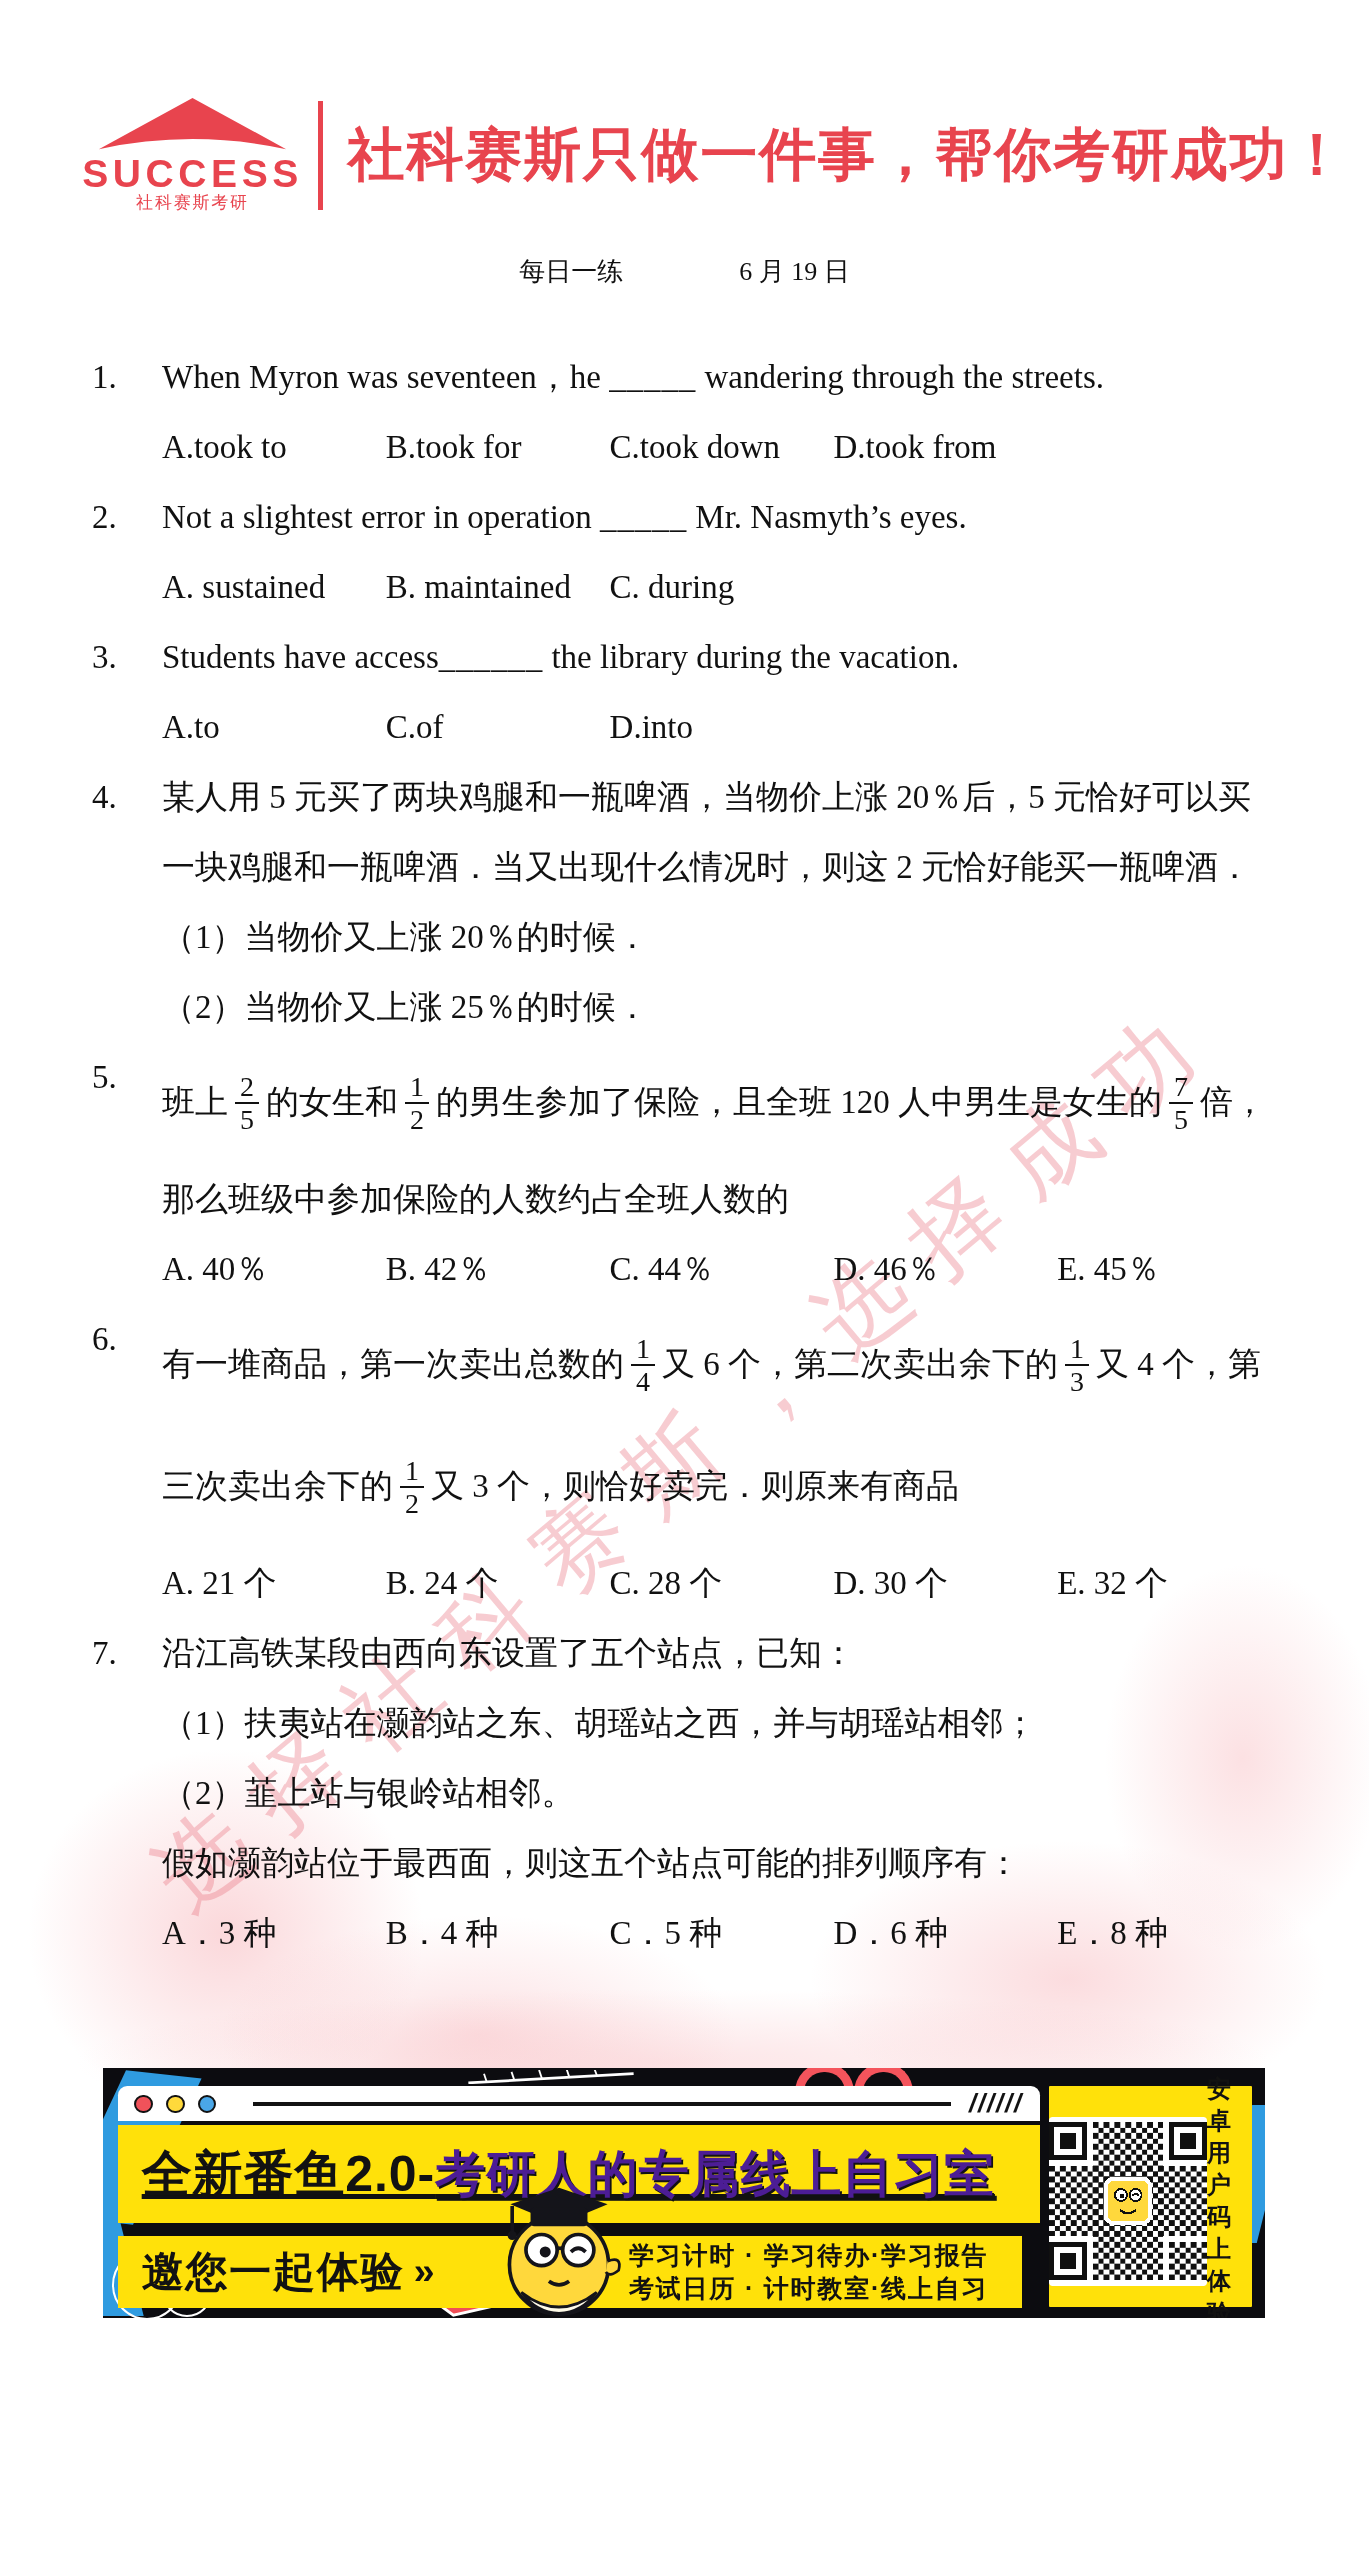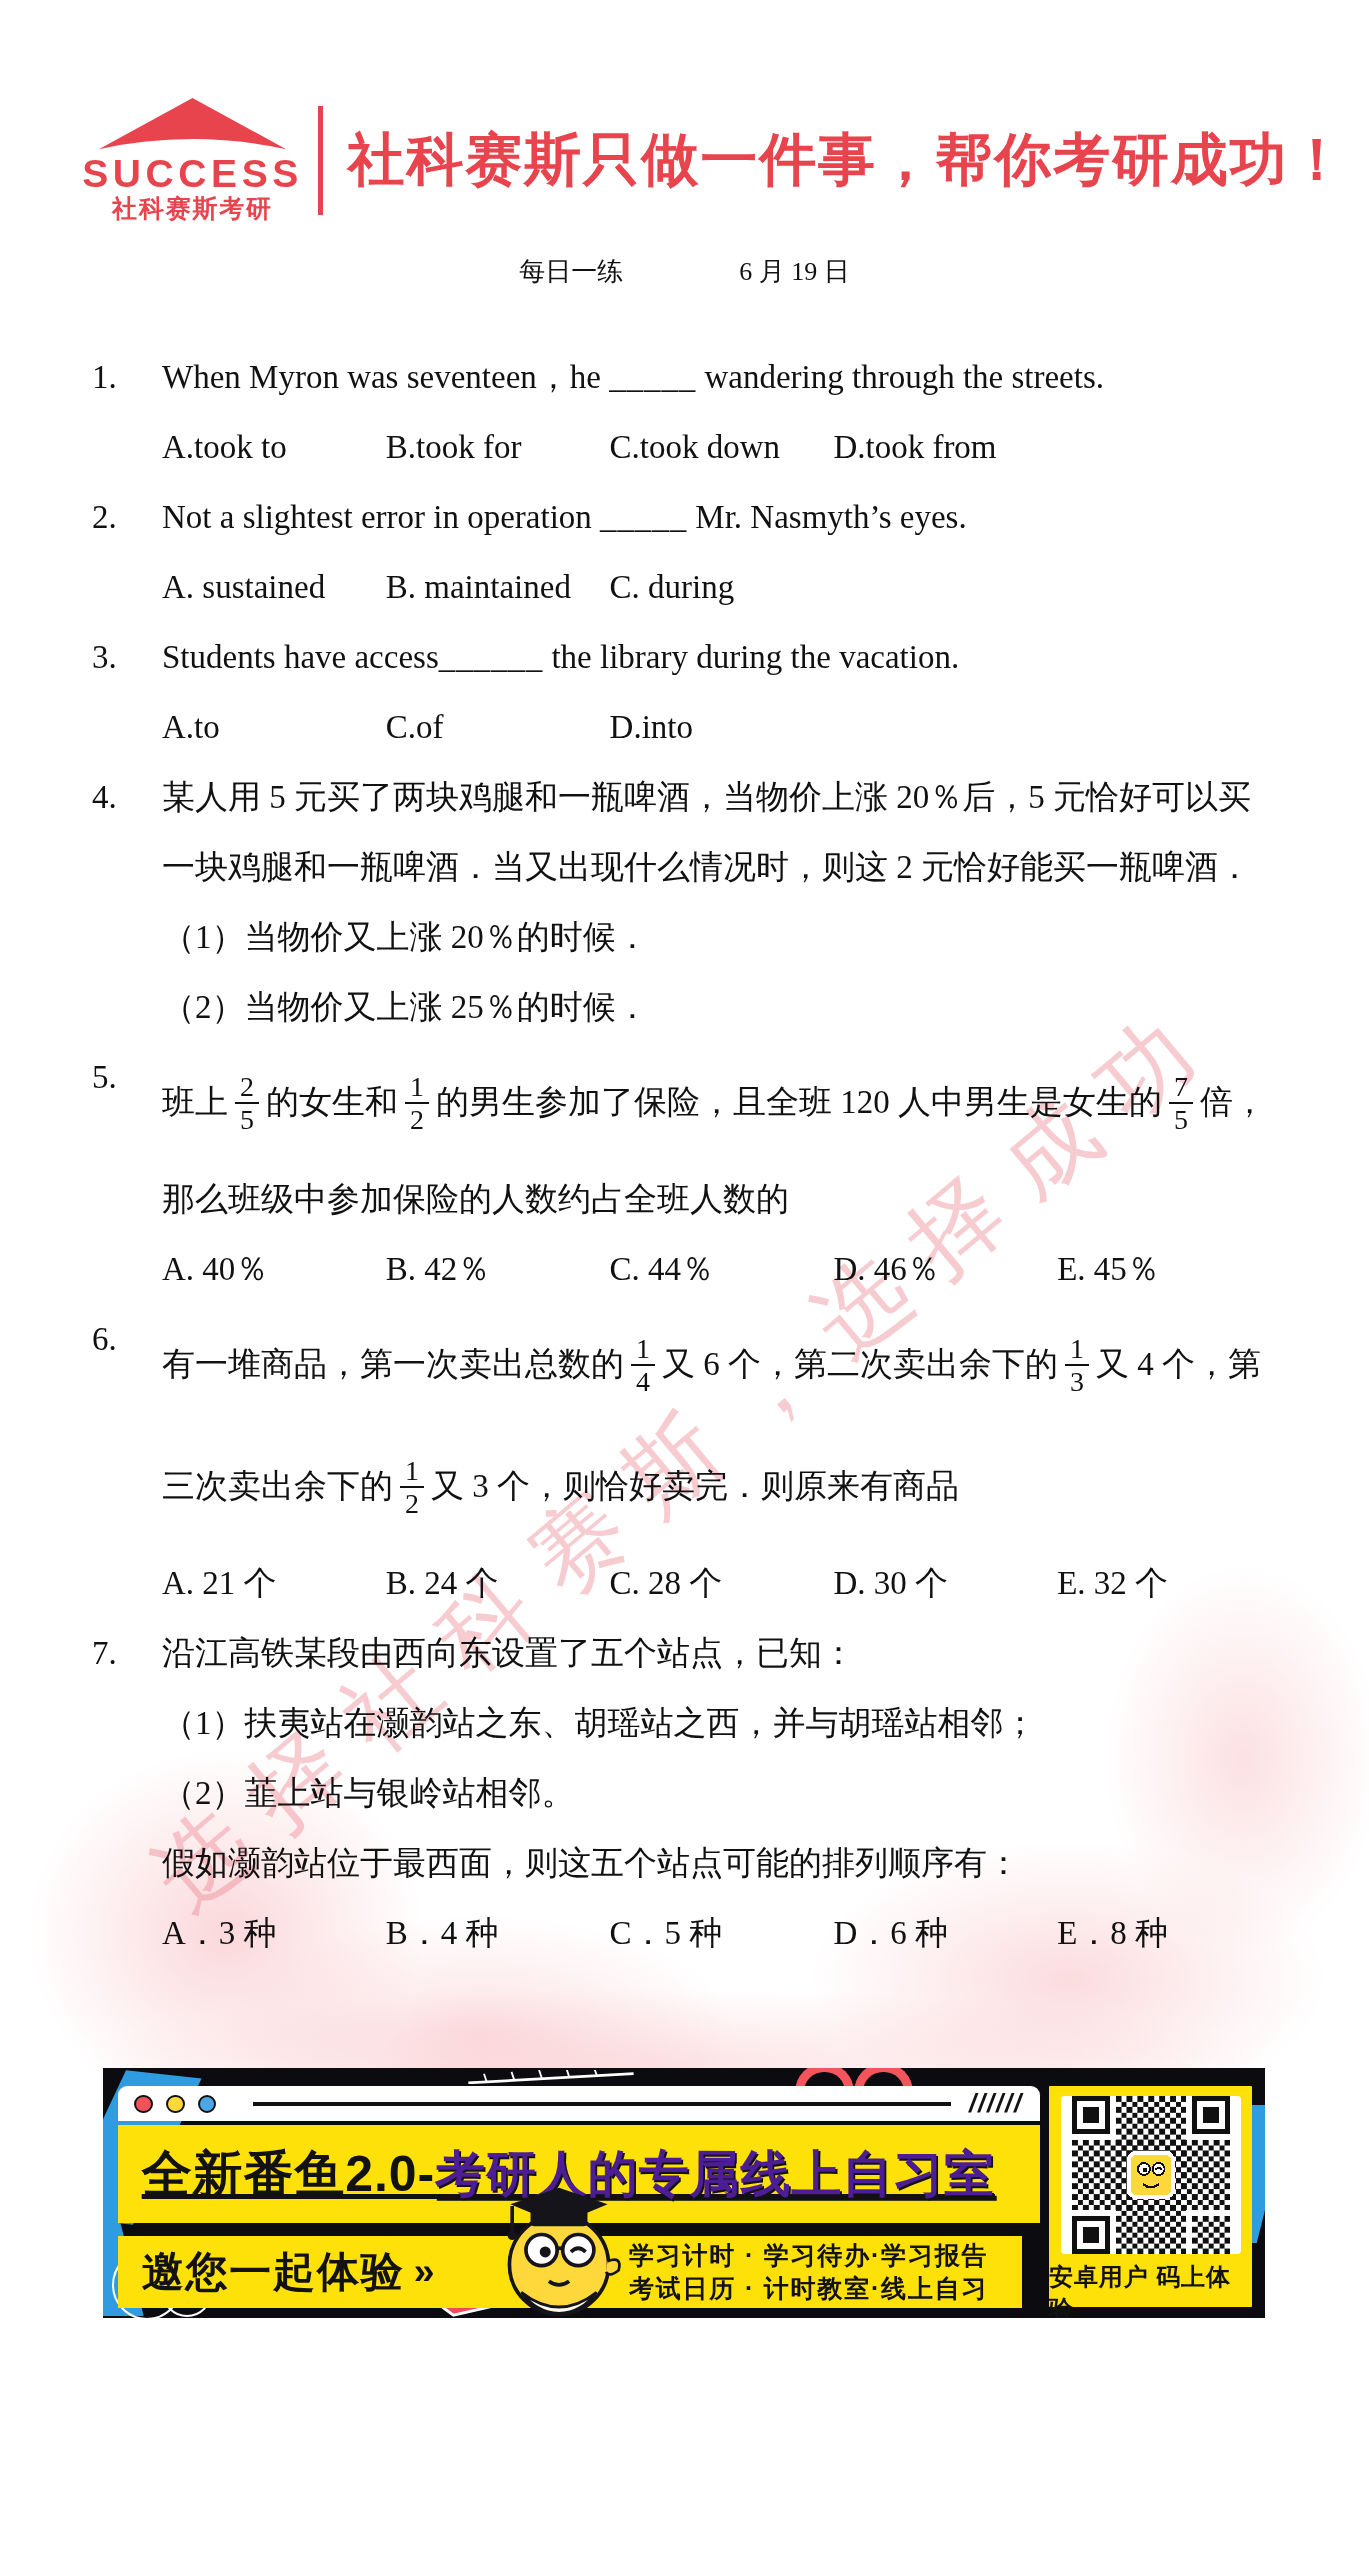--- a/index.html
+++ b/index.html
@@ -4,21 +4,21 @@
 <style>
   html,body{margin:0;padding:0;background:#9a9a9a;}
   .page{position:relative;width:1369px;height:2576px;margin:0 auto;background:#ffffff;
         overflow:hidden;font-family:"Liberation Serif","DejaVu Serif",serif;color:#111;}
 
   
   .header{position:absolute;left:92px;top:98px;right:74px;display:flex;align-items:center;z-index:2;}
   .logo{display:flex;flex-direction:column;align-items:center;width:201px;color:#E8444E;
         font-family:"Liberation Sans","DejaVu Sans",sans-serif;}
   .logo-brand{font-size:39px;font-weight:700;letter-spacing:4.6px;line-height:1;margin-top:2.8px;}
-  .logo-sub{font-size:25px;font-weight:700;letter-spacing:1.8px;line-height:1.2;}
+  .logo-sub{font-size:17px;font-weight:400;letter-spacing:1.8px;line-height:1.2;}
   .hdr-divider{width:4.6px;height:109px;background:#E8444E;margin:0 25px;flex:none;}
   .slogan{font-family:"Liberation Sans","DejaVu Sans",sans-serif;font-size:57px;font-weight:900;
           color:#E8444E;letter-spacing:1.8px;white-space:nowrap;}
 
   
   .sheet-title{position:absolute;top:254px;left:0;right:0;display:flex;justify-content:center;
                gap:116px;font-size:26px;z-index:2;}
 
   
   .watermark{position:absolute;left:50%;top:1455px;transform:translate(-50%,-50%) rotate(-40deg);
@@ -67,21 +67,21 @@
                  text-shadow:1.8px 1.8px 0 #121212;text-align:right;}
   .yellow-2{position:absolute;left:14.7px;top:168px;width:904px;height:72px;background:#ffe10a;
             display:flex;align-items:center;padding-left:24px;box-sizing:border-box;}
   .invite{font-size:42px;font-weight:900;color:#121212;letter-spacing:1.8px;white-space:nowrap;}
   .invite-arrows{font-size:37px;font-weight:900;color:#121212;margin-left:9.2px;letter-spacing:-3.7px;}
   .features{margin-left:198px;font-size:25px;font-weight:700;color:#121212;line-height:33px;
             letter-spacing:1.8px;white-space:nowrap;}
   .mascot{position:absolute;left:387px;top:116px;z-index:4;}
 
   .qr-panel{position:absolute;left:946px;top:18.4px;width:203px;height:221px;background:#ffe10a;
-            border-radius:1px;display:flex;flex-direction:column;align-items:center;}
+            border-radius:1px;display:flex;flex-direction:row;align-items:center;}
   .qr-white{margin-top:9.2px;width:180px;height:169px;background:#fff;border-radius:3.7px;
             display:flex;align-items:center;justify-content:center;}
   .qr-caption{font-size:24px;font-weight:700;color:#121212;margin-top:7.4px;letter-spacing:0.9px;}
 </style>
 </head>
 <body>
 
 <div class="page">
 
   <div class="splash" style="left:28px;top:1749px;width:396px;height:368px;background:radial-gradient(closest-side,rgba(246,168,174,0.45),rgba(246,168,174,0));"></div>

